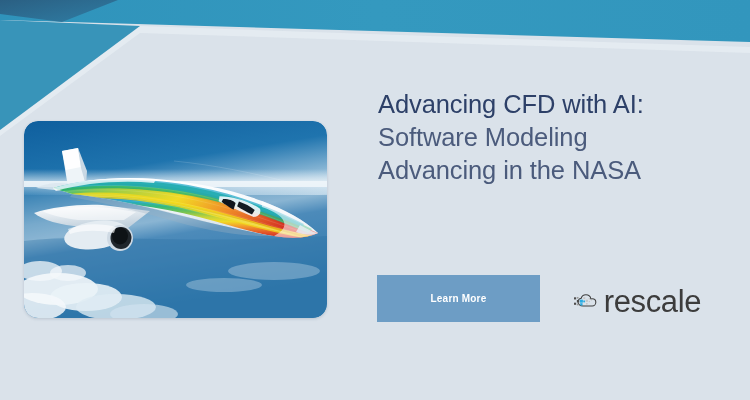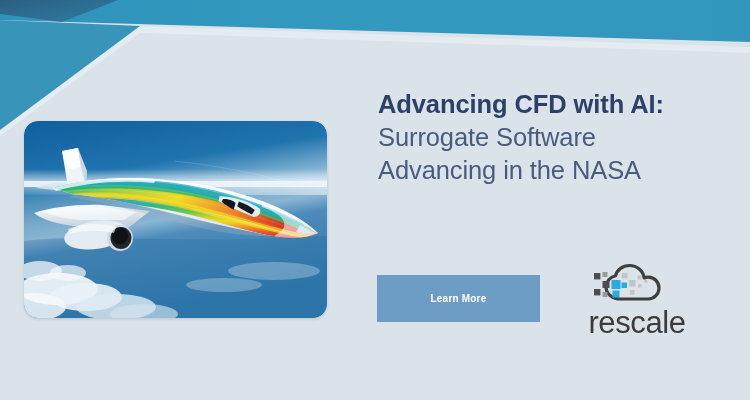--- a/index.html
+++ b/index.html
@@ -34,21 +34,21 @@
 
   
   .copy {
     position:absolute;
     left:378px; top:88px;
     width:340px;
   }
   .headline { line-height:1.30; letter-spacing:-0.1px; }
   .headline .l1 {
     display:block;
-    font-weight:bold;
+    font-weight:normal;
     font-size:25.5px;
     color:#2d4068;
   }
   .headline .ln {
     display:block;
     font-weight:normal;
     font-size:25.5px;
     color:#4b5b7c;
   }
 
@@ -69,21 +69,21 @@
     align-items:center;
     justify-content:center;
   }
 
   
   .logo {
     position:absolute;
     left:573px; top:262px;
     width:128px; height:78px;
     display:flex;
-    flex-direction:column;
+    flex-direction:row;
     align-items:center;
   }
   .logo-mark { width:92px; height:44px; display:block; }
   .logo-word {
     margin-top:1px;
     font-size:31px;
     font-weight:normal;
     color:#3c3c3c;
     letter-spacing:-0.4px;
     line-height:1;
@@ -262,21 +262,21 @@
         <path d="M48,73 C80,76 116,83 148,92 C180,100 216,110 250,115 C214,116 176,108 142,98 C106,88 72,80 46,76 Z" fill="#9fb3c4" opacity="0.35"></path>
 
         <path d="M150,40 C190,44 230,52 268,62" stroke="#ffffff" stroke-width="0.8" opacity="0.18" fill="none"></path>
       </g>
     </svg>
   </div>
 
   <div class="copy">
     <div class="headline">
       <span class="l1">Advancing CFD with AI:</span>
-      <span class="ln">Surrogate Software</span>
+      <span class="ln">Software Modeling</span>
       <span class="ln">Advancing in the NASA</span>
     </div>
   </div>
 
   <button class="cta">Learn More</button>
 
   <div class="logo">
     <svg class="logo-mark" viewBox="0 0 92 44">
 
       <path d="M30,37 C21,37 15,31.5 15,25 C15,19.5 19,15 24.5,13.8

